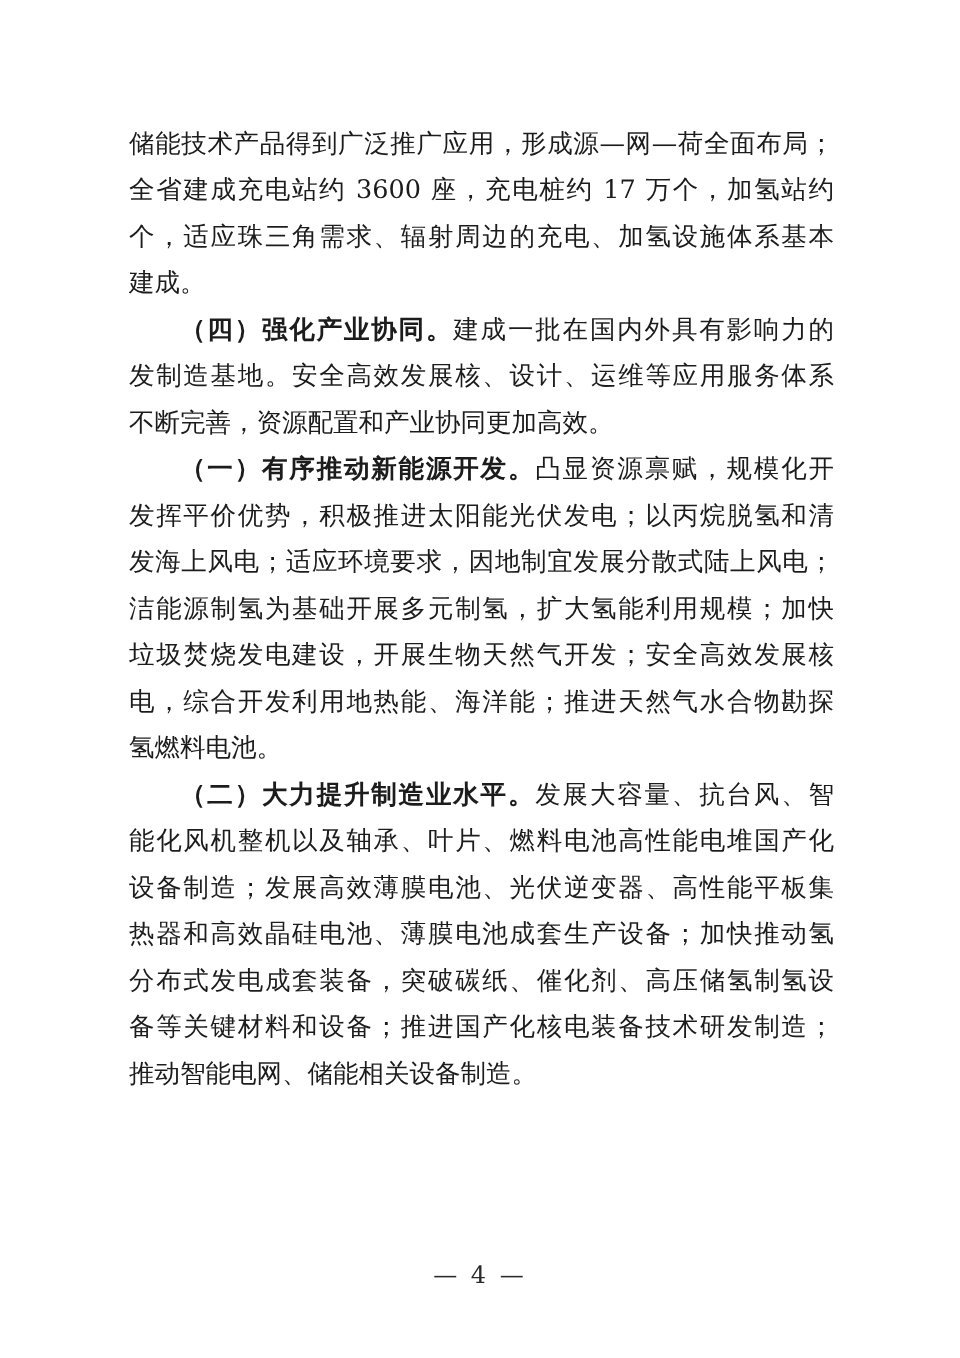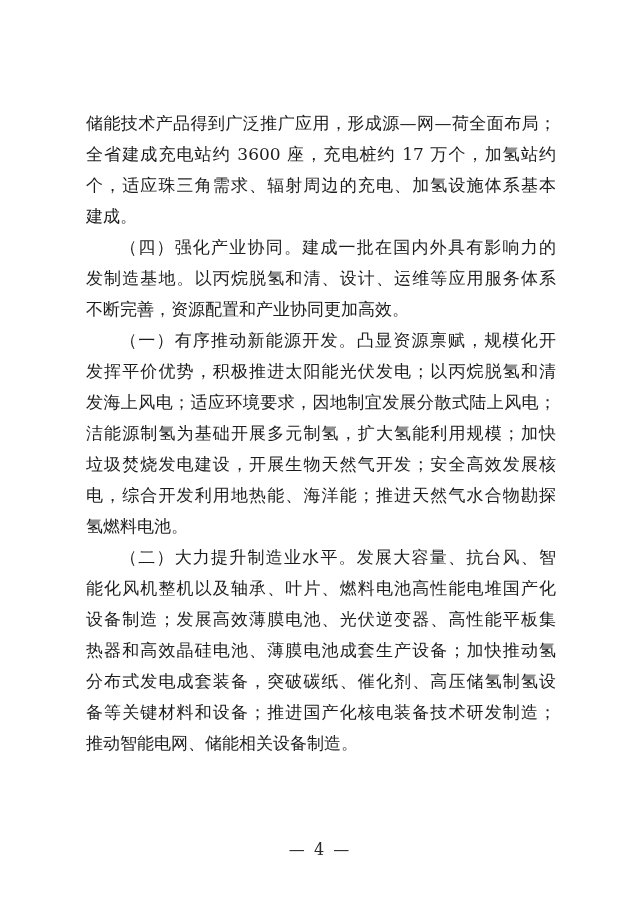--- a/index.html
+++ b/index.html
@@ -18,21 +18,20 @@
   .doc-page {
     position: absolute;
     inset: 0;
     background: #ffffff;
   }
   .text-block {
     position: absolute;
     left: 86px;
     top: 81px;
     width: 470px;
-    margin-top: 27px;
   }
   .line {
     height: 31px;
     line-height: 31px;
     font-size: 17px;
     text-align: justify;
     text-align-last: justify;
     text-justify: inter-character;
     overflow: hidden;
   }
@@ -42,21 +41,21 @@
   }
   .line.indent {
     text-indent: 34px;
   }
   .line.hei {
     font-family: "DejaVu Sans", sans-serif;
     font-weight: bold;
     font-size: 17.5px;
   }
   .bold-lead {
-    font-weight: normal;
+    font-weight: bold;
   }
   .page-footer {
     position: absolute;
     left: 0;
     top: 840px;
     width: 640px;
     text-align: center;
     font-size: 16px;
     letter-spacing: 2px;
     color: #2a2a2a;
@@ -65,21 +64,21 @@
 </head>
 <body>
 
 <div class="doc-page">
   <div class="text-block">
       <div class="line"><span>储能技术产品得到广泛推广应用，形成源—网—荷全面布局；</span></div>
       <div class="line"><span>全省建成充电站约 3600 座，充电桩约 17 万个，加氢站约 90</span></div>
       <div class="line"><span>个，适应珠三角需求、辐射周边的充电、加氢设施体系基本</span></div>
       <div class="line left"><span>建成。</span></div>
       <div class="line indent"><span class="bold-lead">（四）强化产业协同。</span><span>建成一批在国内外具有影响力的</span></div>
-      <div class="line"><span>发制造基地。以丙烷脱氢和清、设计、运维等应用服务体系</span></div>
+      <div class="line"><span>发制造基地。安全高效发展核、设计、运维等应用服务体系</span></div>
       <div class="line left"><span>不断完善，资源配置和产业协同更加高效。</span></div>
       <div class="line indent"><span class="bold-lead">（一）有序推动新能源开发。</span><span>凸显资源禀赋，规模化开</span></div>
       <div class="line"><span>发挥平价优势，积极推进太阳能光伏发电；以丙烷脱氢和清</span></div>
       <div class="line"><span>发海上风电；适应环境要求，因地制宜发展分散式陆上风电；</span></div>
       <div class="line"><span>洁能源制氢为基础开展多元制氢，扩大氢能利用规模；加快</span></div>
       <div class="line"><span>垃圾焚烧发电建设，开展生物天然气开发；安全高效发展核</span></div>
       <div class="line"><span>电，综合开发利用地热能、海洋能；推进天然气水合物勘探</span></div>
       <div class="line left"><span>氢燃料电池。</span></div>
       <div class="line indent"><span class="bold-lead">（二）大力提升制造业水平。</span><span>发展大容量、抗台风、智</span></div>
       <div class="line"><span>能化风机整机以及轴承、叶片、燃料电池高性能电堆国产化</span></div>

